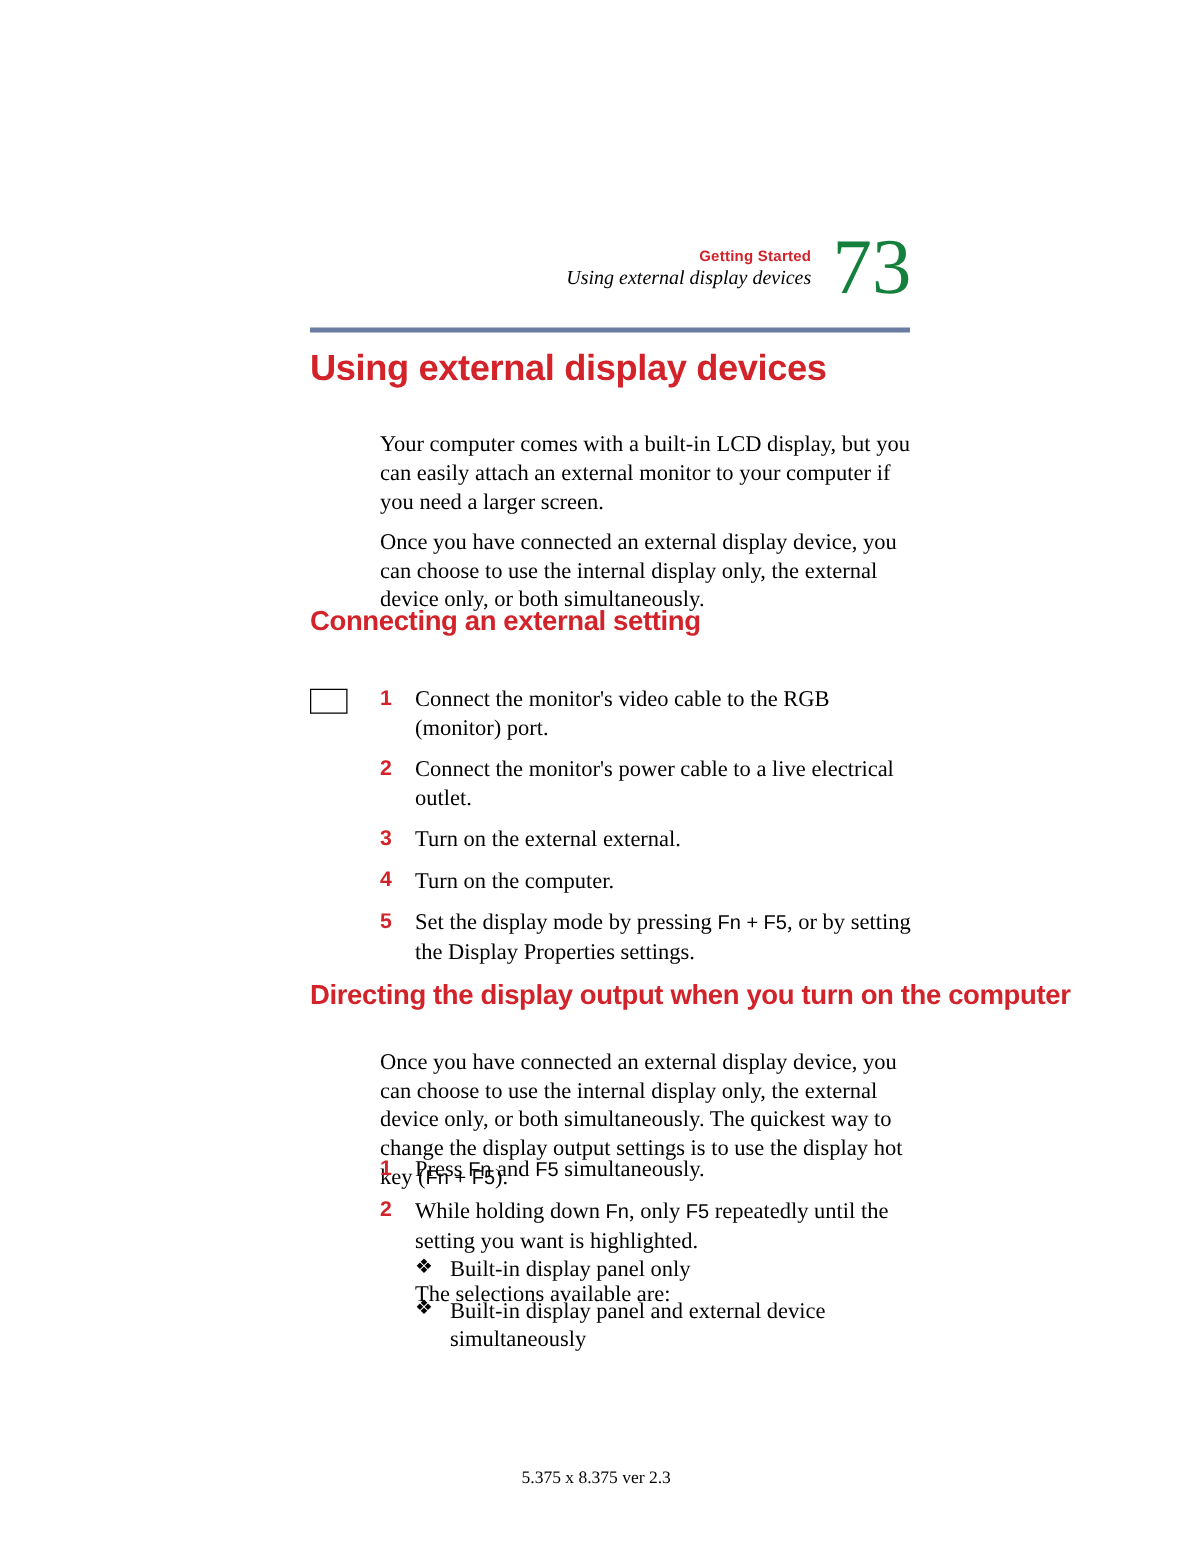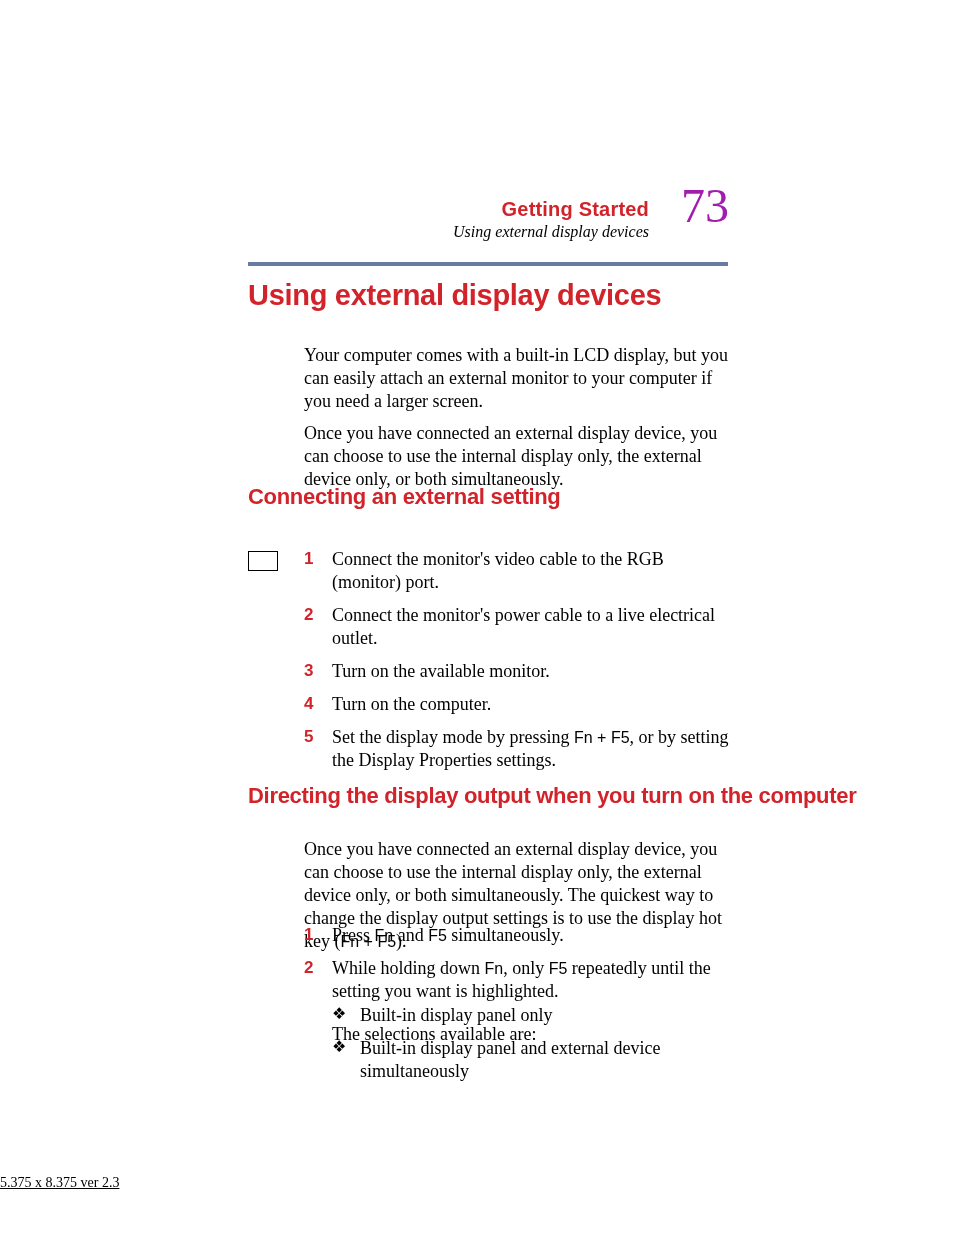--- a/index.html
+++ b/index.html
@@ -13,37 +13,37 @@
   }
   .page {
     position: relative;
     width: 954px;
     height: 1235px;
     box-sizing: border-box;
   }
   .chapter-title {
     font-family: Arial, Helvetica, sans-serif;
     font-weight: bold;
-    font-size: 20px;
+    font-size: 12px;
     color: #d2232a;
     letter-spacing: 0.2px;
   }
   .section-title-small {
     font-style: italic;
     font-size: 16px;
     color: #000;
     margin-top: 2px;
   }
   .page-number {
     position: absolute;
     top: 182px;
     right: 225px;
     font-family: "Times New Roman", serif;
-    font-size: 48px;
-    color: #a21caf;
+    font-size: 63px;
+    color: #15803d;
     line-height: 1;
   }
   .header-lines-wrap {
     position: absolute;
     top: 198px;
     right: 305px;
     text-align: right;
   }
   .rule {
     position: absolute;
@@ -136,23 +136,23 @@
   .bul-block { top: 1004px; }
   .bul-row { display: flex; margin-bottom: 10px; }
   .bul-mark { width: 28px; flex: 0 0 28px; font-size: 16px; }
   .bul-txt { flex: 1; }
   .key { font-family: Arial, Helvetica, sans-serif; font-size: 16px; }
   .footer {
     position: absolute;
     left: 0;
     width: 954px;
     top: 1175px;
+    text-align: center;
     font-size: 14px;
     color: #000;
-    text-decoration: underline;
   }
 </style>
 </head>
 <body>
 
 <div class="page">
 
   <div class="page-number">73</div>
   <div class="header-lines-wrap">
     <div class="chapter-title">Getting Started</div>
@@ -174,21 +174,21 @@
     <div class="ol-row">
       <div class="ol-num">1</div>
       <div class="ol-txt">Connect the monitor's video cable to the RGB (monitor) port.</div>
     </div>
     <div class="ol-row">
       <div class="ol-num">2</div>
       <div class="ol-txt">Connect the monitor's power cable to a live electrical outlet.</div>
     </div>
     <div class="ol-row">
       <div class="ol-num">3</div>
-      <div class="ol-txt">Turn on the available monitor.</div>
+      <div class="ol-txt">Turn on the external external.</div>
     </div>
     <div class="ol-row">
       <div class="ol-num">4</div>
       <div class="ol-txt">Turn on the computer.</div>
     </div>
     <div class="ol-row">
       <div class="ol-num">5</div>
       <div class="ol-txt"><span>Set the display mode by pressing </span><span class="key">Fn + F5</span><span>, or by setting the Display Properties settings.</span></div>
     </div>
   </div>

